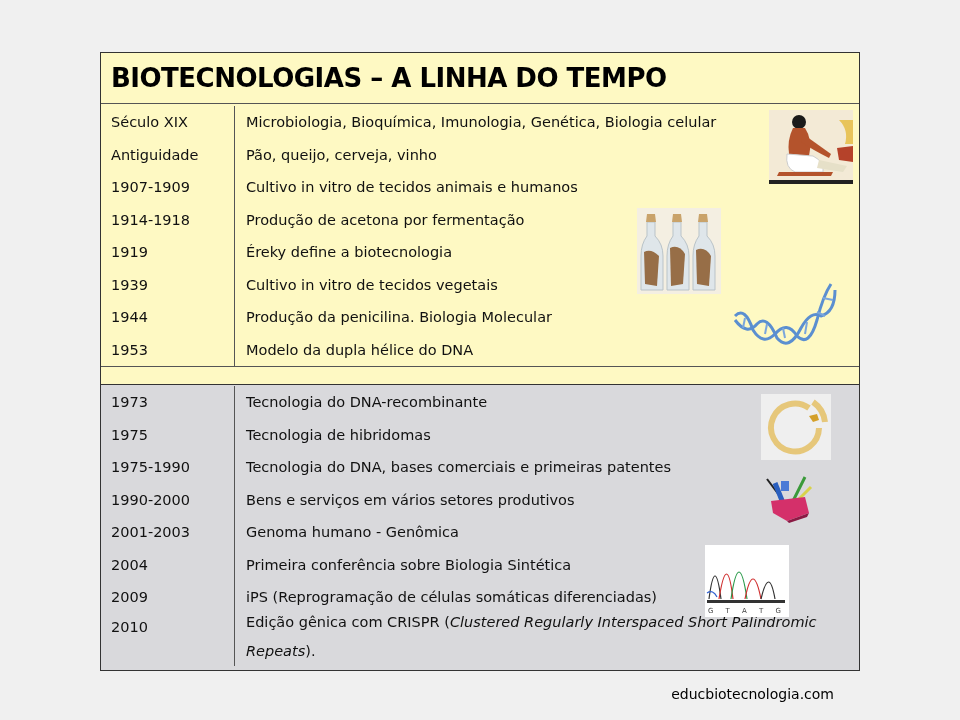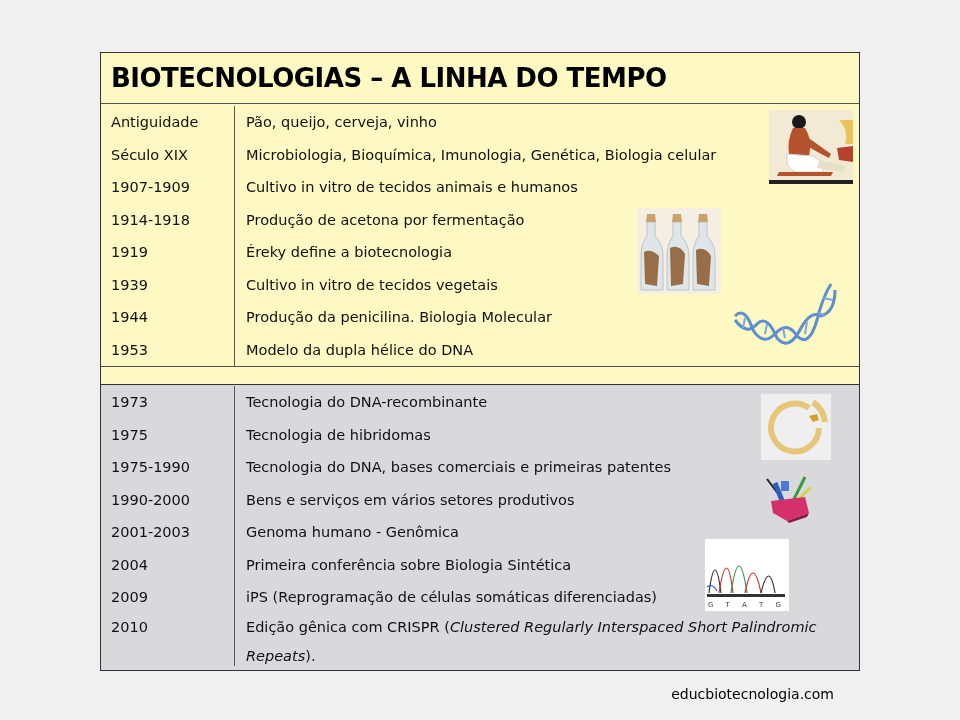--- a/index.html
+++ b/index.html
@@ -36,21 +36,21 @@
     align-items: center;
     font-size: 14.5px;
     color: #111;
   }
   .row .date {
     width: 134px; padding-left: 10px; box-sizing: border-box;
     height: 100%; display: flex; align-items: center;
     border-right: 1.5px solid #555;
   }
   .row .desc { padding-left: 11px; flex: 1; white-space: nowrap; }
-  .row.tall { height: 52px; align-items: center; }
+  .row.tall { height: 52px; align-items: flex-end; }
   .row.tall .date { align-items: flex-start; padding-top: 5px; }
   .row.tall .desc { padding-top: 5px; white-space: normal; line-height: 29px; padding-right: 10px; }
   .spacer {
     height: 17px;
     border-top: 1.5px solid #555;
   }
   .section.first { padding-top: 2px; padding-bottom: 0; }
   .section.second { padding-top: 1px; padding-bottom: 4px; }
   .pic { position: absolute; }
   .footer {
@@ -60,26 +60,26 @@
   }
 </style>
 </head>
 <body>
 
 <div class="table">
   <div class="title-row">BIOTECNOLOGIAS – A LINHA DO TEMPO</div>
 
   <div class="section first">
     <div class="row">
+        <div class="date">Século XIX</div>
+        <div class="desc">Microbiologia, Bioquímica, Imunologia, Genética, Biologia celular</div>
+      </div>
+    <div class="row">
         <div class="date">Antiguidade</div>
         <div class="desc">Pão, queijo, cerveja, vinho</div>
-      </div>
-    <div class="row">
-        <div class="date">Século XIX</div>
-        <div class="desc">Microbiologia, Bioquímica, Imunologia, Genética, Biologia celular</div>
       </div>
     <div class="row">
         <div class="date">1907-1909</div>
         <div class="desc">Cultivo in vitro de tecidos animais e humanos</div>
       </div>
     <div class="row">
         <div class="date">1914-1918</div>
         <div class="desc">Produção de acetona por fermentação</div>
       </div>
     <div class="row">
@@ -203,21 +203,21 @@
         <line x1="6" y1="6" x2="24" y2="30" stroke="#222" stroke-width="2"></line>
         <line x1="44" y1="4" x2="32" y2="28" stroke="#3a9a3a" stroke-width="3"></line>
         <line x1="14" y1="10" x2="22" y2="30" stroke="#2a5fbf" stroke-width="5"></line>
         <line x1="50" y1="14" x2="34" y2="30" stroke="#d8d24a" stroke-width="3"></line>
         <rect x="20" y="8" width="8" height="10" fill="#4a7ad6"></rect>
         <path d="M10 28 L44 24 L48 40 L26 48 L12 40 Z" fill="#d4306a"></path>
         <path d="M26 48 L48 40 L46 44 L28 50 Z" fill="#8a1a44"></path>
       </svg>
     </div>
 
-    <div class="pic" style="left:604px; top:154px; width:84px; height:72px;">
+    <div class="pic" style="left:604px; top:160px; width:84px; height:72px;">
       <svg width="84" height="72" viewBox="0 0 84 72">
         <rect width="84" height="72" fill="#ffffff"></rect>
         <path d="M4 54 Q10 8 16 54" fill="none" stroke="#333" stroke-width="1.2"></path>
         <path d="M14 54 Q22 4 28 54" fill="none" stroke="#d03030" stroke-width="1.2"></path>
         <path d="M26 54 Q34 0 42 54" fill="none" stroke="#2a9a4a" stroke-width="1.2"></path>
         <path d="M40 54 Q48 14 56 54" fill="none" stroke="#d03030" stroke-width="1.2"></path>
         <path d="M56 54 Q64 20 70 54" fill="none" stroke="#333" stroke-width="1.2"></path>
         <path d="M2 48 Q8 44 12 52" fill="none" stroke="#3060d0" stroke-width="1.2"></path>
         <rect x="2" y="55" width="78" height="3" fill="#333"></rect>
         <text x="42" y="68" font-size="7" text-anchor="middle" fill="#444" letter-spacing="5" font-family="DejaVu Sans, sans-serif">G T A T G</text>

